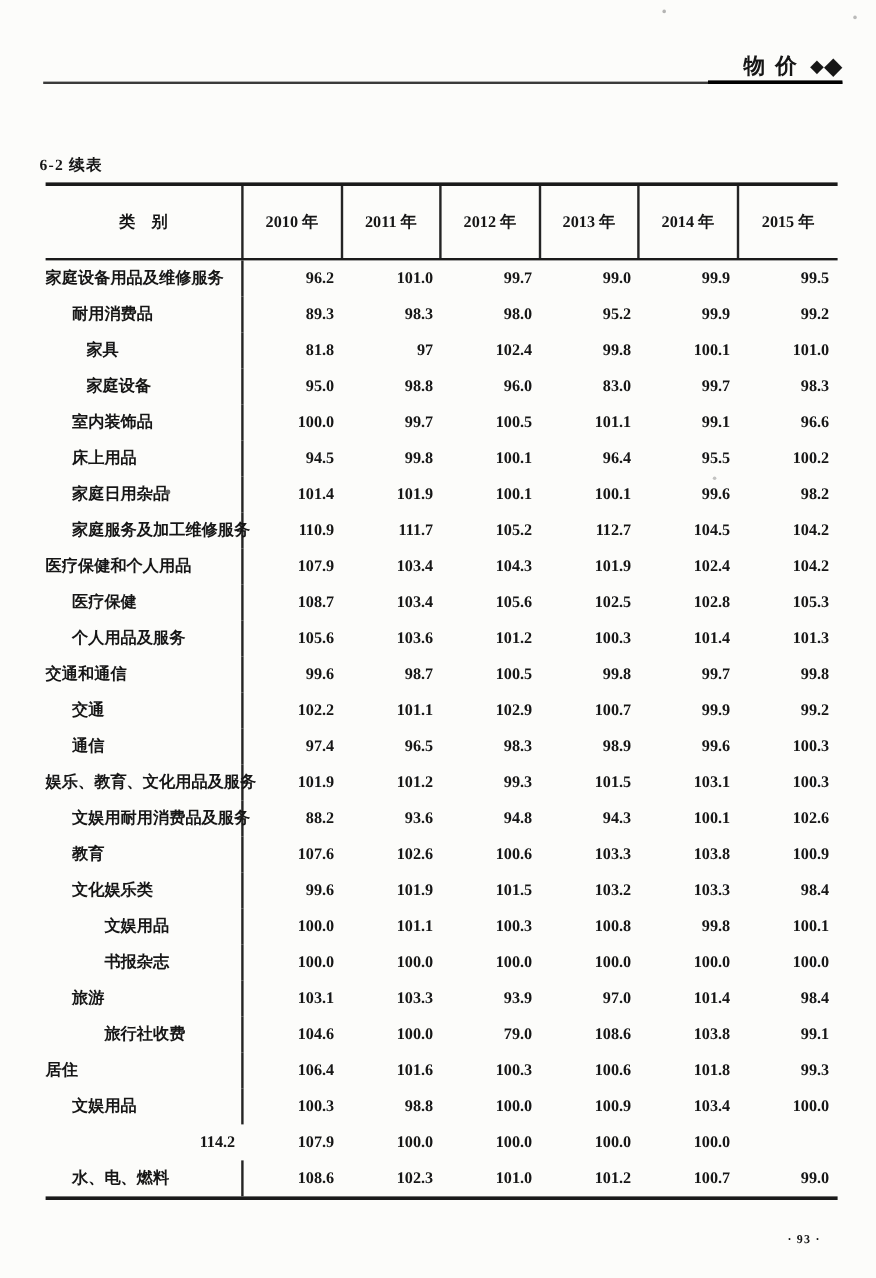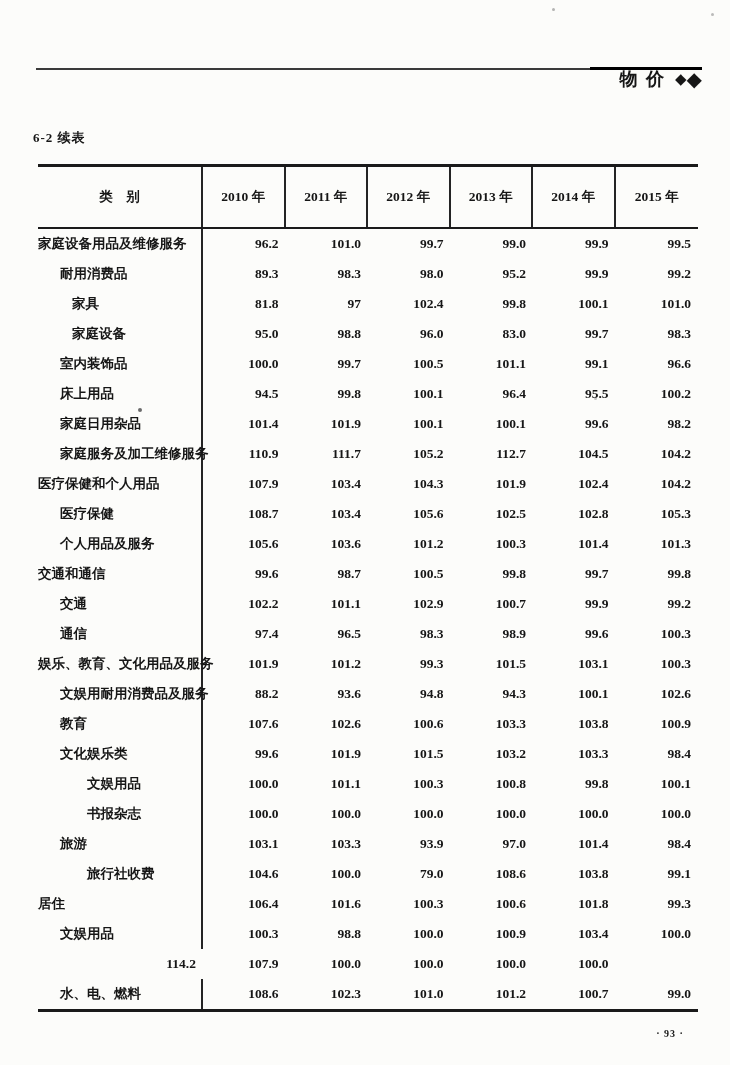--- a/index.html
+++ b/index.html
@@ -9,40 +9,40 @@
     margin:0 auto;
     background:#fcfcfa;
     font-family:"Liberation Serif","DejaVu Serif",serif;
     color:#161616;
     overflow:hidden;
   }
   
   .running-head{
     position:absolute;top:42px;right:28px;
     font-weight:bold;font-size:18px;line-height:26px;
-    display:flex;align-items:center;margin-top:24px;
+    display:flex;align-items:center;
   }
   .running-head .ttl{letter-spacing:2px;margin-right:9px;}
   .running-head .dm-small{font-size:15px;line-height:15px;font-family:"DejaVu Sans",sans-serif;}
   .running-head .dm-large{font-size:20px;line-height:20px;font-family:"DejaVu Sans",sans-serif;}
   .head-rule{
     position:absolute;top:68px;left:36px;width:666px;height:2px;
     background:#3a3a3a;
   }
   .head-rule .bold-seg{
     position:absolute;right:0;top:-1px;width:112px;height:3px;background:#000;
   }
   
   .table-label{
     position:absolute;top:129px;left:33px;
     font-size:13px;font-weight:bold;letter-spacing:1px;
   }
   
   .price-table{
-    position:absolute;top:164px;left:38px;width:660px;
+    position:absolute;top:152px;left:38px;width:660px;
     border-top:3px solid #1a1a1a;
     border-bottom:3px solid #1a1a1a;
     font-size:13.5px;
   }
   .header-row{
     display:grid;
     grid-template-columns:165px repeat(6,82.5px);
     height:60px;
     border-bottom:2px solid #1a1a1a;
   }

